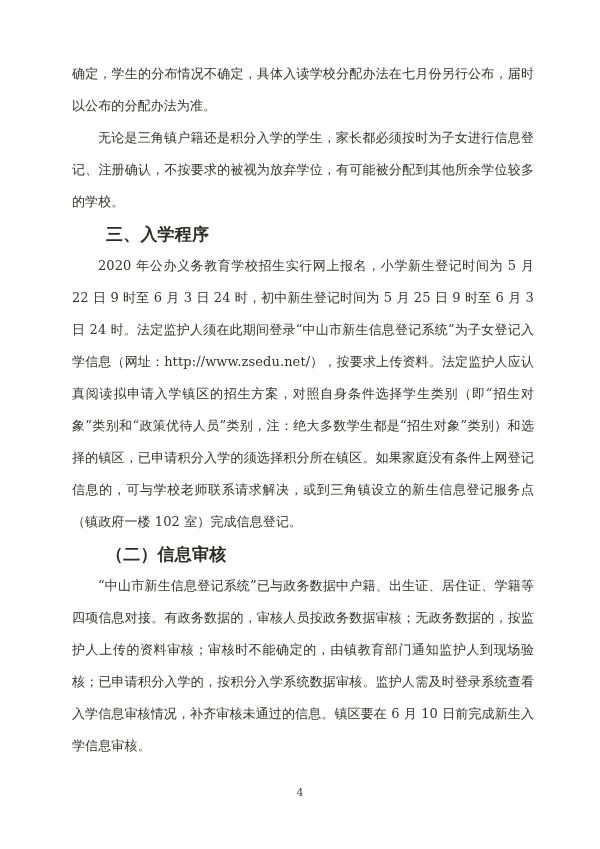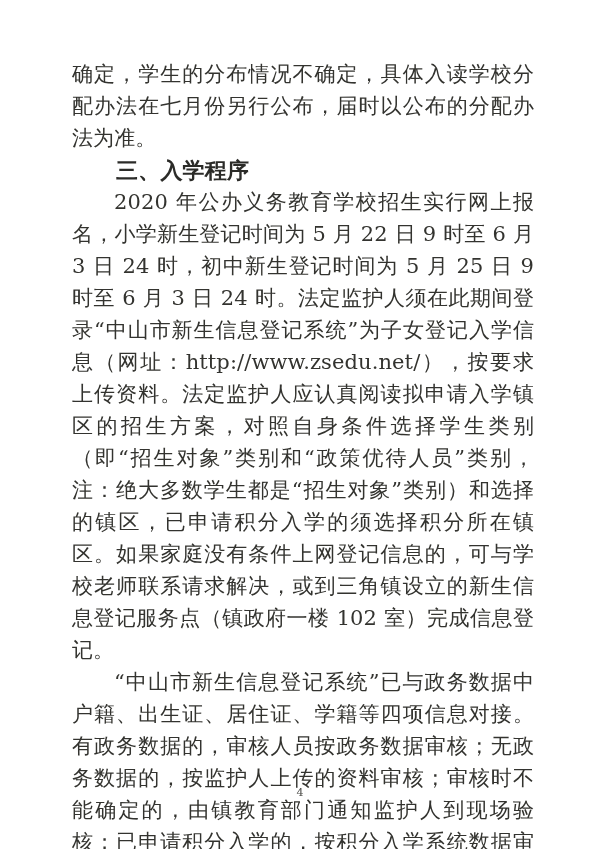--- a/index.html
+++ b/index.html
@@ -15,35 +15,35 @@
     overflow: hidden;
     font-family: "DejaVu Serif", "Liberation Serif", serif;
   }
   .content {
     position: absolute;
     left: 72px;
     top: 58px;
     width: 462px;
   }
   .para {
-    font-size: 21px;
+    font-size: 13px;
     line-height: 32px;
     color: #33332f;
     text-align: justify;
     text-justify: inter-character;
     text-indent: 2em;
     margin: 0;
     letter-spacing: 0.1px;
     -webkit-font-smoothing: antialiased;
   }
   .para.noindent {
     text-indent: 0;
   }
   .heading {
-    font-size: 22px;
+    font-size: 17px;
     line-height: 32px;
     color: #2b2b28;
     font-weight: bold;
     text-indent: 2em;
     margin: 0;
     letter-spacing: 0.2px;
   }
   .page-number {
     position: absolute;
     left: 0;
@@ -56,25 +56,27 @@
   }
 </style>
 </head>
 <body>
 
 <div class="page">
   <div class="content">
 
     <p class="para noindent">确定，学生的分布情况不确定，具体入读学校分配办法在七月份另行公布，届时以公布的分配办法为准。</p>
 
+    <p class="para">无论是三角镇户籍还是积分入学的学生，家长都必须按时为子女进行信息登记、注册确认，不按要求的被视为放弃学位，有可能被分配到其他所余学位较多的学校。</p>
 
     <p class="heading">三、入学程序</p>
 
 
     <p class="para">2020 年公办义务教育学校招生实行网上报名，小学新生登记时间为 5 月 22 日 9 时至 6 月 3 日 24 时，初中新生登记时间为 5 月 25 日 9 时至 6 月 3 日 24 时。法定监护人须在此期间登录“中山市新生信息登记系统”为子女登记入学信息（网址：http://www.zsedu.net/），按要求上传资料。法定监护人应认真阅读拟申请入学镇区的招生方案，对照自身条件选择学生类别（即“招生对象”类别和“政策优待人员”类别，注：绝大多数学生都是“招生对象”类别）和选择的镇区，已申请积分入学的须选择积分所在镇区。如果家庭没有条件上网登记信息的，可与学校老师联系请求解决，或到三角镇设立的新生信息登记服务点（镇政府一楼 102 室）完成信息登记。</p>
 
+    <p class="heading">（二）信息审核</p>
 
     <p class="para">“中山市新生信息登记系统”已与政务数据中户籍、出生证、居住证、学籍等四项信息对接。有政务数据的，审核人员按政务数据审核；无政务数据的，按监护人上传的资料审核；审核时不能确定的，由镇教育部门通知监护人到现场验核；已申请积分入学的，按积分入学系统数据审核。监护人需及时登录系统查看入学信息审核情况，补齐审核未通过的信息。镇区要在 6 月 10 日前完成新生入学信息审核。</p>
 
   </div>
 
   <div class="page-number">4</div>
 </div>
 
 </body></html>

